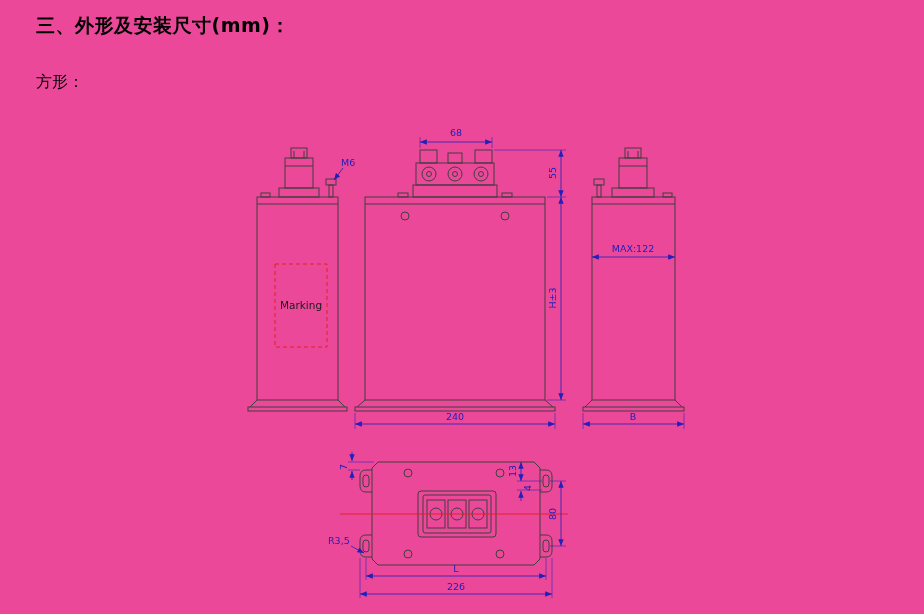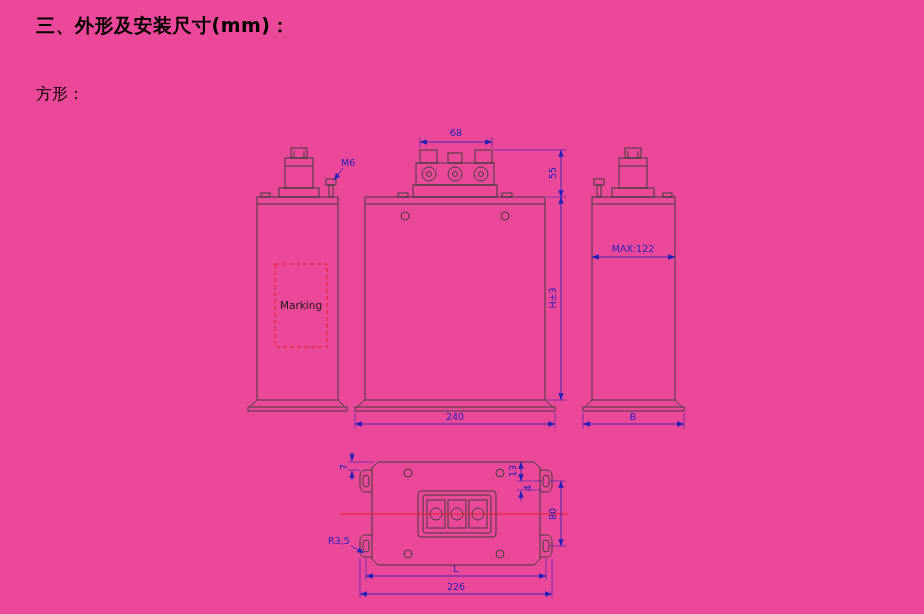--- a/index.html
+++ b/index.html
@@ -1,19 +1,19 @@
 <!DOCTYPE html>
 <html><head>
 <meta charset="utf-8">
 <style>
   html,body{margin:0;padding:0;background:#ffffff;}
   .page{position:relative;width:924px;height:614px;background:#ec4899;overflow:hidden;
         font-family:"DejaVu Sans","Liberation Sans",sans-serif;color:#000;text-align:center;}
   .doc-title{position:absolute;left:36px;top:13px;font-size:19px;font-weight:700;letter-spacing:.5px;}
-  .doc-subtitle{position:absolute;left:36px;top:84px;font-size:16px;font-family:"DejaVu Serif","Liberation Serif",serif;}
+  .doc-subtitle{position:absolute;left:36px;top:72px;font-size:16px;font-family:"DejaVu Serif","Liberation Serif",serif;}
   .drawing{position:absolute;left:0;top:0;}
   .ln{fill:none;stroke:#3f3f3f;stroke-width:1;}
   .dim{fill:none;stroke:#2020bb;stroke-width:.8;marker-start:url(#arr);marker-end:url(#arr);}
   .leader{fill:none;stroke:#2020bb;stroke-width:.8;marker-end:url(#arr);}
   .ext{fill:none;stroke:#2020bb;stroke-width:.55;}
   .t-dim{fill:#2020bb;font-size:9.5px;font-family:"DejaVu Sans","Liberation Sans",sans-serif;}
   .t-black{fill:#1a1a1a;font-size:10.5px;font-family:"DejaVu Sans","Liberation Sans",sans-serif;}
   .marking-rect{fill:none;stroke:#e02020;stroke-width:1;stroke-dasharray:4 3;}
   .centerline{stroke:#e02020;stroke-width:.9;}
 </style>

